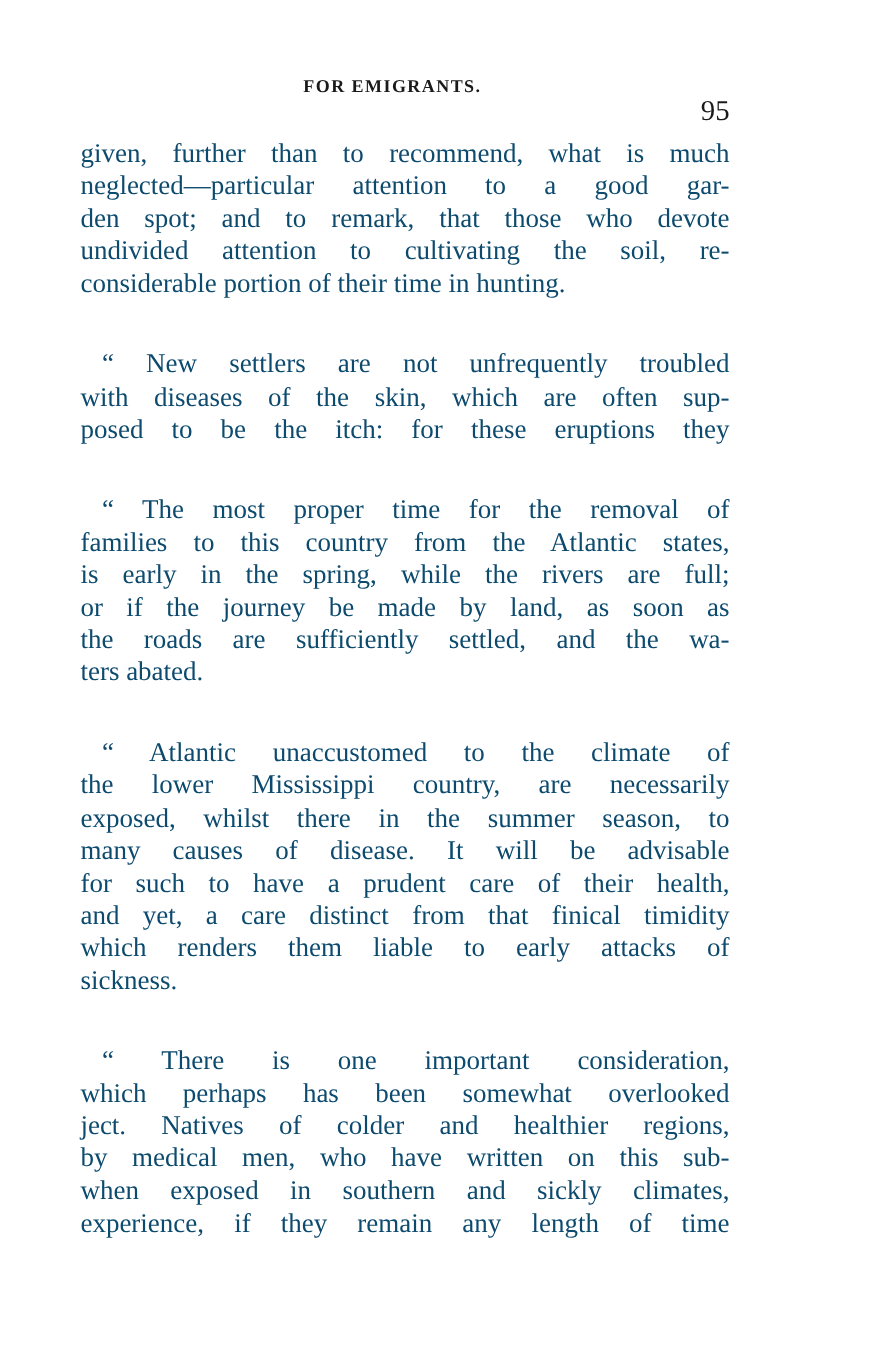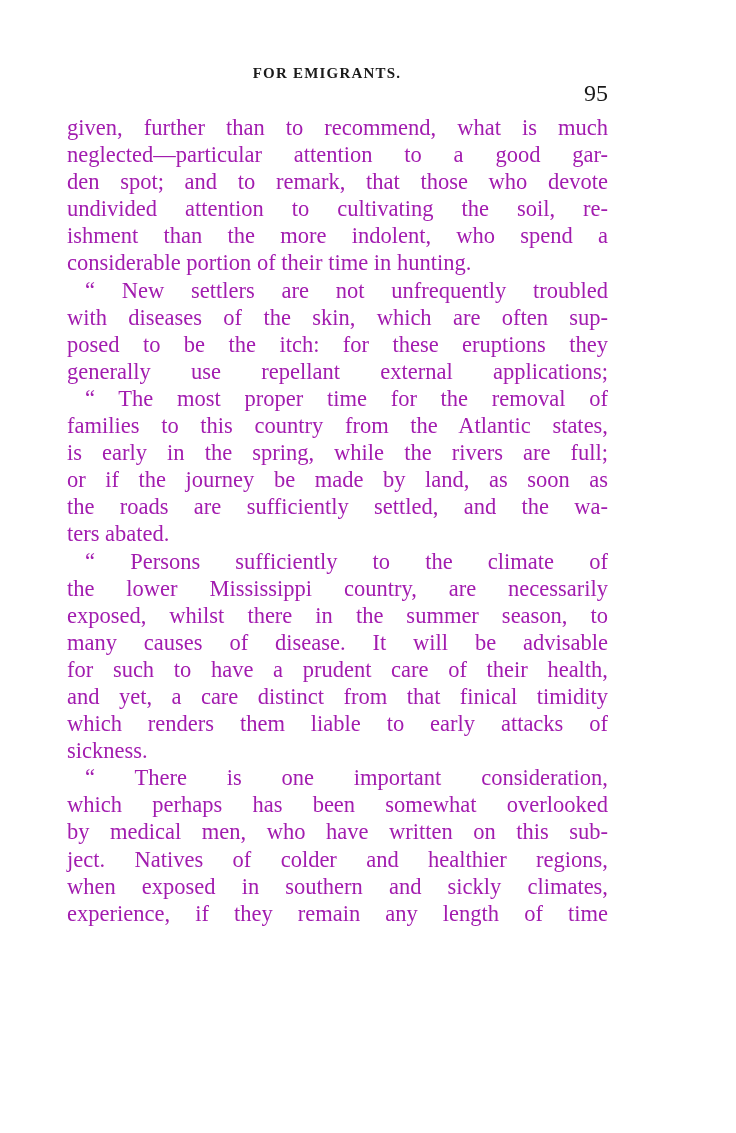--- a/index.html
+++ b/index.html
@@ -12,78 +12,76 @@
   .head-title {
     position: absolute; left: 0; width: 520px; text-align: center; top: 5px;
     font-size: 15px; font-weight: bold; letter-spacing: 1.2px;
   }
   .page-number {
     position: absolute; right: 0; top: 0; font-size: 24px; margin-top: 20px;
   }
   .body-text {
     position: absolute; left: 67px; top: 114px; width: 541px;
     font-family: "Liberation Serif", "DejaVu Serif", serif;
-    font-size: 22.5px; line-height: 27.1px; color: #a21caf;
+    font-size: 22.5px; line-height: 27.1px; color: #0c4a6e;
   }
   .line {
     display: block; white-space: nowrap; text-align: justify; text-align-last: justify;
     height: 27.1px;
   }
   .line.last { text-align-last: left; }
-  .line.indent { padding-left: 18px; }
+  .line.indent { padding-left: 18px; margin-top: 40px; }
 </style>
 </head>
 <body>
 
 <div class="page">
   <div class="running-head">
     <span class="head-title">FOR EMIGRANTS.</span>
     <span class="page-number">95</span>
   </div>
 
   <div class="body-text">
 
     <div>
       <span class="line">given, further than to recommend, what is much</span>
       <span class="line">neglected—particular attention to a good gar-</span>
       <span class="line">den spot; and to remark, that those who devote</span>
       <span class="line">undivided attention to cultivating the soil, re-</span>
-      <span class="line">ishment than the more indolent, who spend a</span>
       <span class="line last">considerable portion of their time in hunting.</span>
     </div>
 
     <div>
       <span class="line indent">“ New settlers are not unfrequently troubled</span>
       <span class="line">with diseases of the skin, which are often sup-</span>
       <span class="line">posed to be the itch: for these eruptions they</span>
-      <span class="line">generally use repellant external applications;</span>
     </div>
 
     <div>
       <span class="line indent">“ The most proper time for the removal of</span>
       <span class="line">families to this country from the Atlantic states,</span>
       <span class="line">is early in the spring, while the rivers are full;</span>
       <span class="line">or if the journey be made by land, as soon as</span>
       <span class="line">the roads are sufficiently settled, and the wa-</span>
       <span class="line last">ters abated.</span>
     </div>
 
     <div>
-      <span class="line indent">“ Persons sufficiently to the climate of</span>
+      <span class="line indent">“ Atlantic unaccustomed to the climate of</span>
       <span class="line">the lower Mississippi country, are necessarily</span>
       <span class="line">exposed, whilst there in the summer season, to</span>
       <span class="line">many causes of disease. It will be advisable</span>
       <span class="line">for such to have a prudent care of their health,</span>
       <span class="line">and yet, a care distinct from that finical timidity</span>
       <span class="line">which renders them liable to early attacks of</span>
       <span class="line last">sickness.</span>
     </div>
 
     <div>
       <span class="line indent">“ There is one important consideration,</span>
       <span class="line">which perhaps has been somewhat overlooked</span>
+      <span class="line">ject. Natives of colder and healthier regions,</span>
       <span class="line">by medical men, who have written on this sub-</span>
-      <span class="line">ject. Natives of colder and healthier regions,</span>
       <span class="line">when exposed in southern and sickly climates,</span>
       <span class="line">experience, if they remain any length of time</span>
     </div>
   </div>
 </div>
 
 </body></html>

